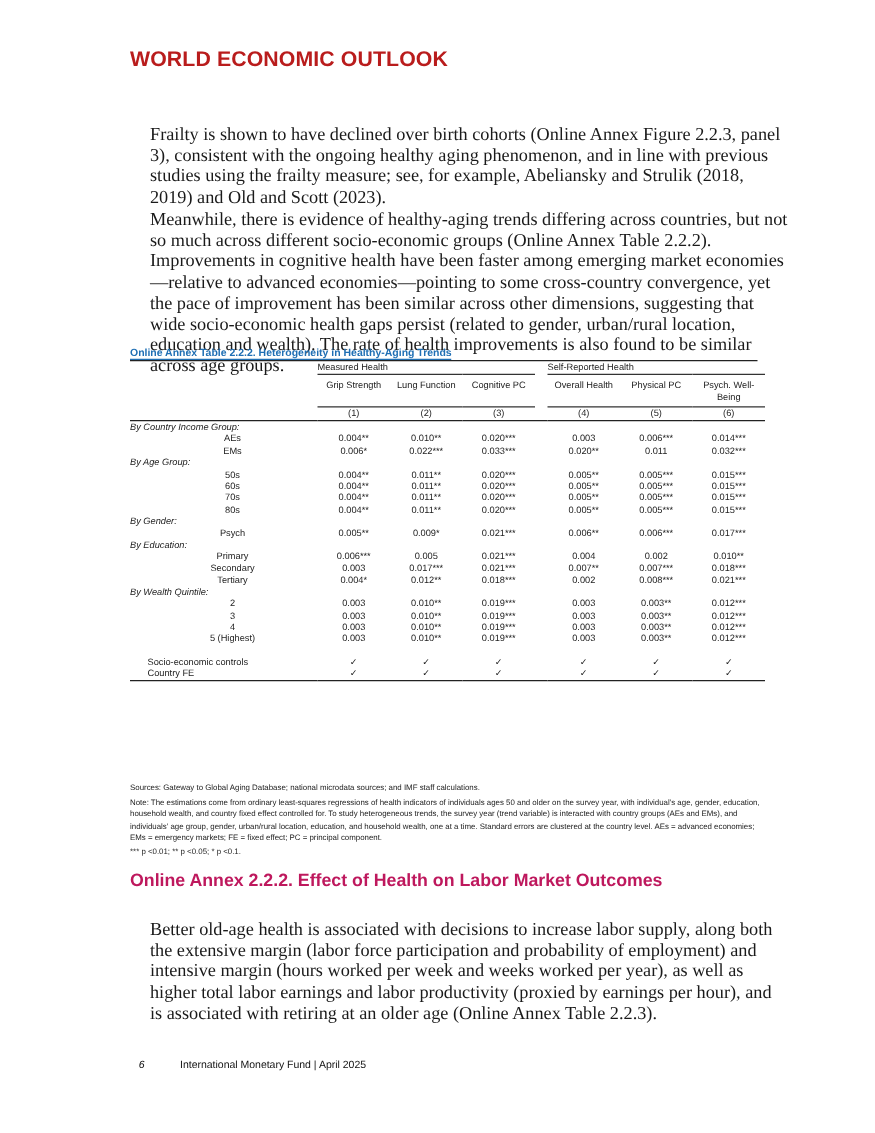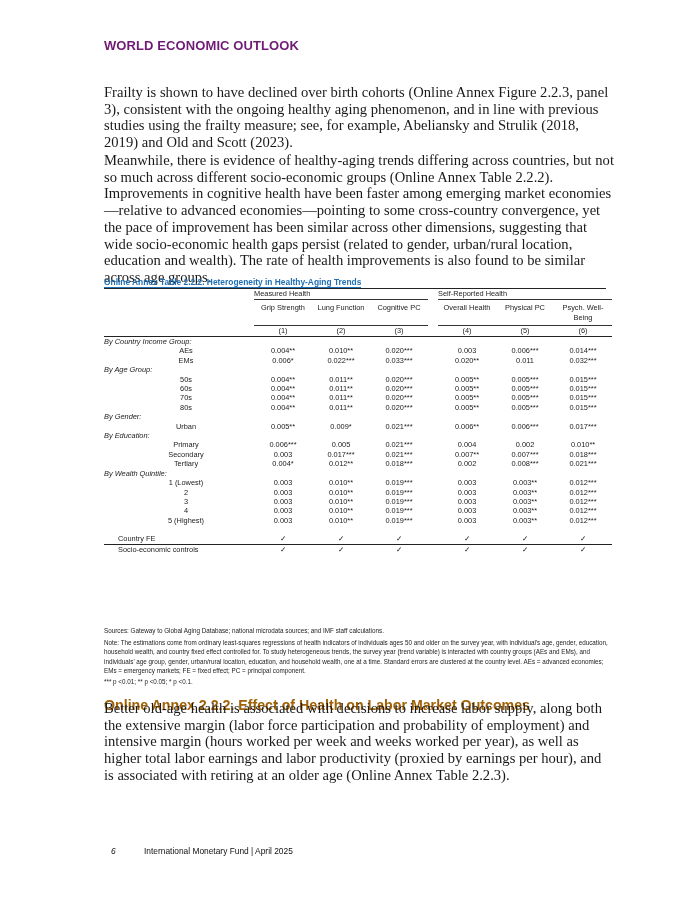--- a/index.html
+++ b/index.html
@@ -1,25 +1,25 @@
 <!DOCTYPE html>
 <html><head>
 <meta charset="utf-8">
 <style>
   html, body { margin: 0; padding: 0; background: #ffffff; }
   body { width: 700px; height: 906px; position: relative; overflow: hidden; color: #1a1a1a; }
   .header-title {
     position: absolute; left: 104px; top: 38px;
-    font-family: "Liberation Sans", sans-serif; font-weight: bold; font-size: 13px; color: #701a75;
+    font-family: "Liberation Sans", sans-serif; font-weight: bold; font-size: 17px; color: #b91c1c;
     letter-spacing: 0.1px;
   }
   .body-text {
     position: absolute; left: 104px; width: 510px;
     font-family: "Liberation Serif", serif; font-size: 14.6px; line-height: 16.7px; color: #1a1a1a;
-    margin: 0;
+    margin: 16px;
   }
   #para1 { top: 84px; }
   #para2 { top: 152px; }
   .table-title {
     position: absolute; left: 104px; top: 277px;
     font-family: "Liberation Sans", sans-serif; font-weight: bold; font-size: 8.4px; color: #1f6fb4;
     border-bottom: 1px solid #1f6fb4; line-height: 10px;
   }
   .table-wrap {
     position: absolute; left: 104px; top: 288px; width: 502px;
@@ -46,23 +46,23 @@
   .last-row td { border-bottom: 1.3px solid #222; }
   .notes {
     position: absolute; left: 104px; width: 506px;
     font-family: "Liberation Sans", sans-serif; font-size: 6.3px; line-height: 9.4px; color: #222; margin: 0;
   }
   #sources { top: 626px; }
   #note { top: 638px; }
   #sig { top: 677px; }
   .section-head {
     position: absolute; left: 104px; top: 697px;
-    font-family: "Liberation Sans", sans-serif; font-weight: bold; font-size: 14.2px; color: #a16207; margin: 0;
-  }
-  #para3 { top: 700px; }
+    font-family: "Liberation Sans", sans-serif; font-weight: bold; font-size: 14.2px; color: #be185d; margin: 0;
+  }
+  #para3 { top: 720px; }
   .footer {
     position: absolute; top: 846px; font-family: "Liberation Sans", sans-serif; font-size: 8.4px; color: #111;
   }
   #page-num { left: 111px; font-style: italic; }
   #footer-text { left: 144px; }
 </style>
 </head>
 <body>
 
 <div class="header-title">WORLD ECONOMIC OUTLOOK</div>
@@ -174,21 +174,21 @@
           <td>0.020***</td>
           <td></td>
           <td>0.005**</td>
           <td>0.005***</td>
           <td>0.015***</td>
         </tr>
         <tr class="sec">
           <td class="lbl" colspan="8">By Gender:</td>
         </tr>
         <tr class="row">
-          <td class="lbl">Urban</td>
+          <td class="lbl">Psych</td>
           <td>0.005**</td>
           <td>0.009*</td>
           <td>0.021***</td>
           <td></td>
           <td>0.006**</td>
           <td>0.006***</td>
           <td>0.017***</td>
         </tr>
         <tr class="sec">
           <td class="lbl" colspan="8">By Education:</td>
@@ -220,84 +220,74 @@
           <td>0.018***</td>
           <td></td>
           <td>0.002</td>
           <td>0.008***</td>
           <td>0.021***</td>
         </tr>
         <tr class="sec">
           <td class="lbl" colspan="8">By Wealth Quintile:</td>
         </tr>
         <tr class="row">
-          <td class="lbl">1 (Lowest)</td>
+          <td class="lbl">2</td>
           <td>0.003</td>
           <td>0.010**</td>
           <td>0.019***</td>
           <td></td>
           <td>0.003</td>
           <td>0.003**</td>
           <td>0.012***</td>
         </tr>
         <tr class="row">
-          <td class="lbl">2</td>
+          <td class="lbl">3</td>
           <td>0.003</td>
           <td>0.010**</td>
           <td>0.019***</td>
           <td></td>
           <td>0.003</td>
           <td>0.003**</td>
           <td>0.012***</td>
         </tr>
         <tr class="row">
-          <td class="lbl">3</td>
+          <td class="lbl">4</td>
           <td>0.003</td>
           <td>0.010**</td>
           <td>0.019***</td>
           <td></td>
           <td>0.003</td>
           <td>0.003**</td>
           <td>0.012***</td>
         </tr>
         <tr class="row">
-          <td class="lbl">4</td>
+          <td class="lbl">5 (Highest)</td>
           <td>0.003</td>
           <td>0.010**</td>
           <td>0.019***</td>
           <td></td>
           <td>0.003</td>
           <td>0.003**</td>
           <td>0.012***</td>
         </tr>
-        <tr class="row">
-          <td class="lbl">5 (Highest)</td>
-          <td>0.003</td>
-          <td>0.010**</td>
-          <td>0.019***</td>
-          <td></td>
-          <td>0.003</td>
-          <td>0.003**</td>
-          <td>0.012***</td>
-        </tr>
         <tr class="spacer">
           <td colspan="8"></td>
         </tr>
+        <tr class="chk">
+          <td class="lbl">Socio-economic controls</td>
+          <td>✓</td>
+          <td>✓</td>
+          <td>✓</td>
+          <td></td>
+          <td>✓</td>
+          <td>✓</td>
+          <td>✓</td>
+        </tr>
         <tr class="chk last-row">
           <td class="lbl">Country FE</td>
-          <td>✓</td>
-          <td>✓</td>
-          <td>✓</td>
-          <td></td>
-          <td>✓</td>
-          <td>✓</td>
-          <td>✓</td>
-        </tr>
-        <tr class="chk">
-          <td class="lbl">Socio-economic controls</td>
           <td>✓</td>
           <td>✓</td>
           <td>✓</td>
           <td></td>
           <td>✓</td>
           <td>✓</td>
           <td>✓</td>
         </tr>
       </tbody>
   </table>

